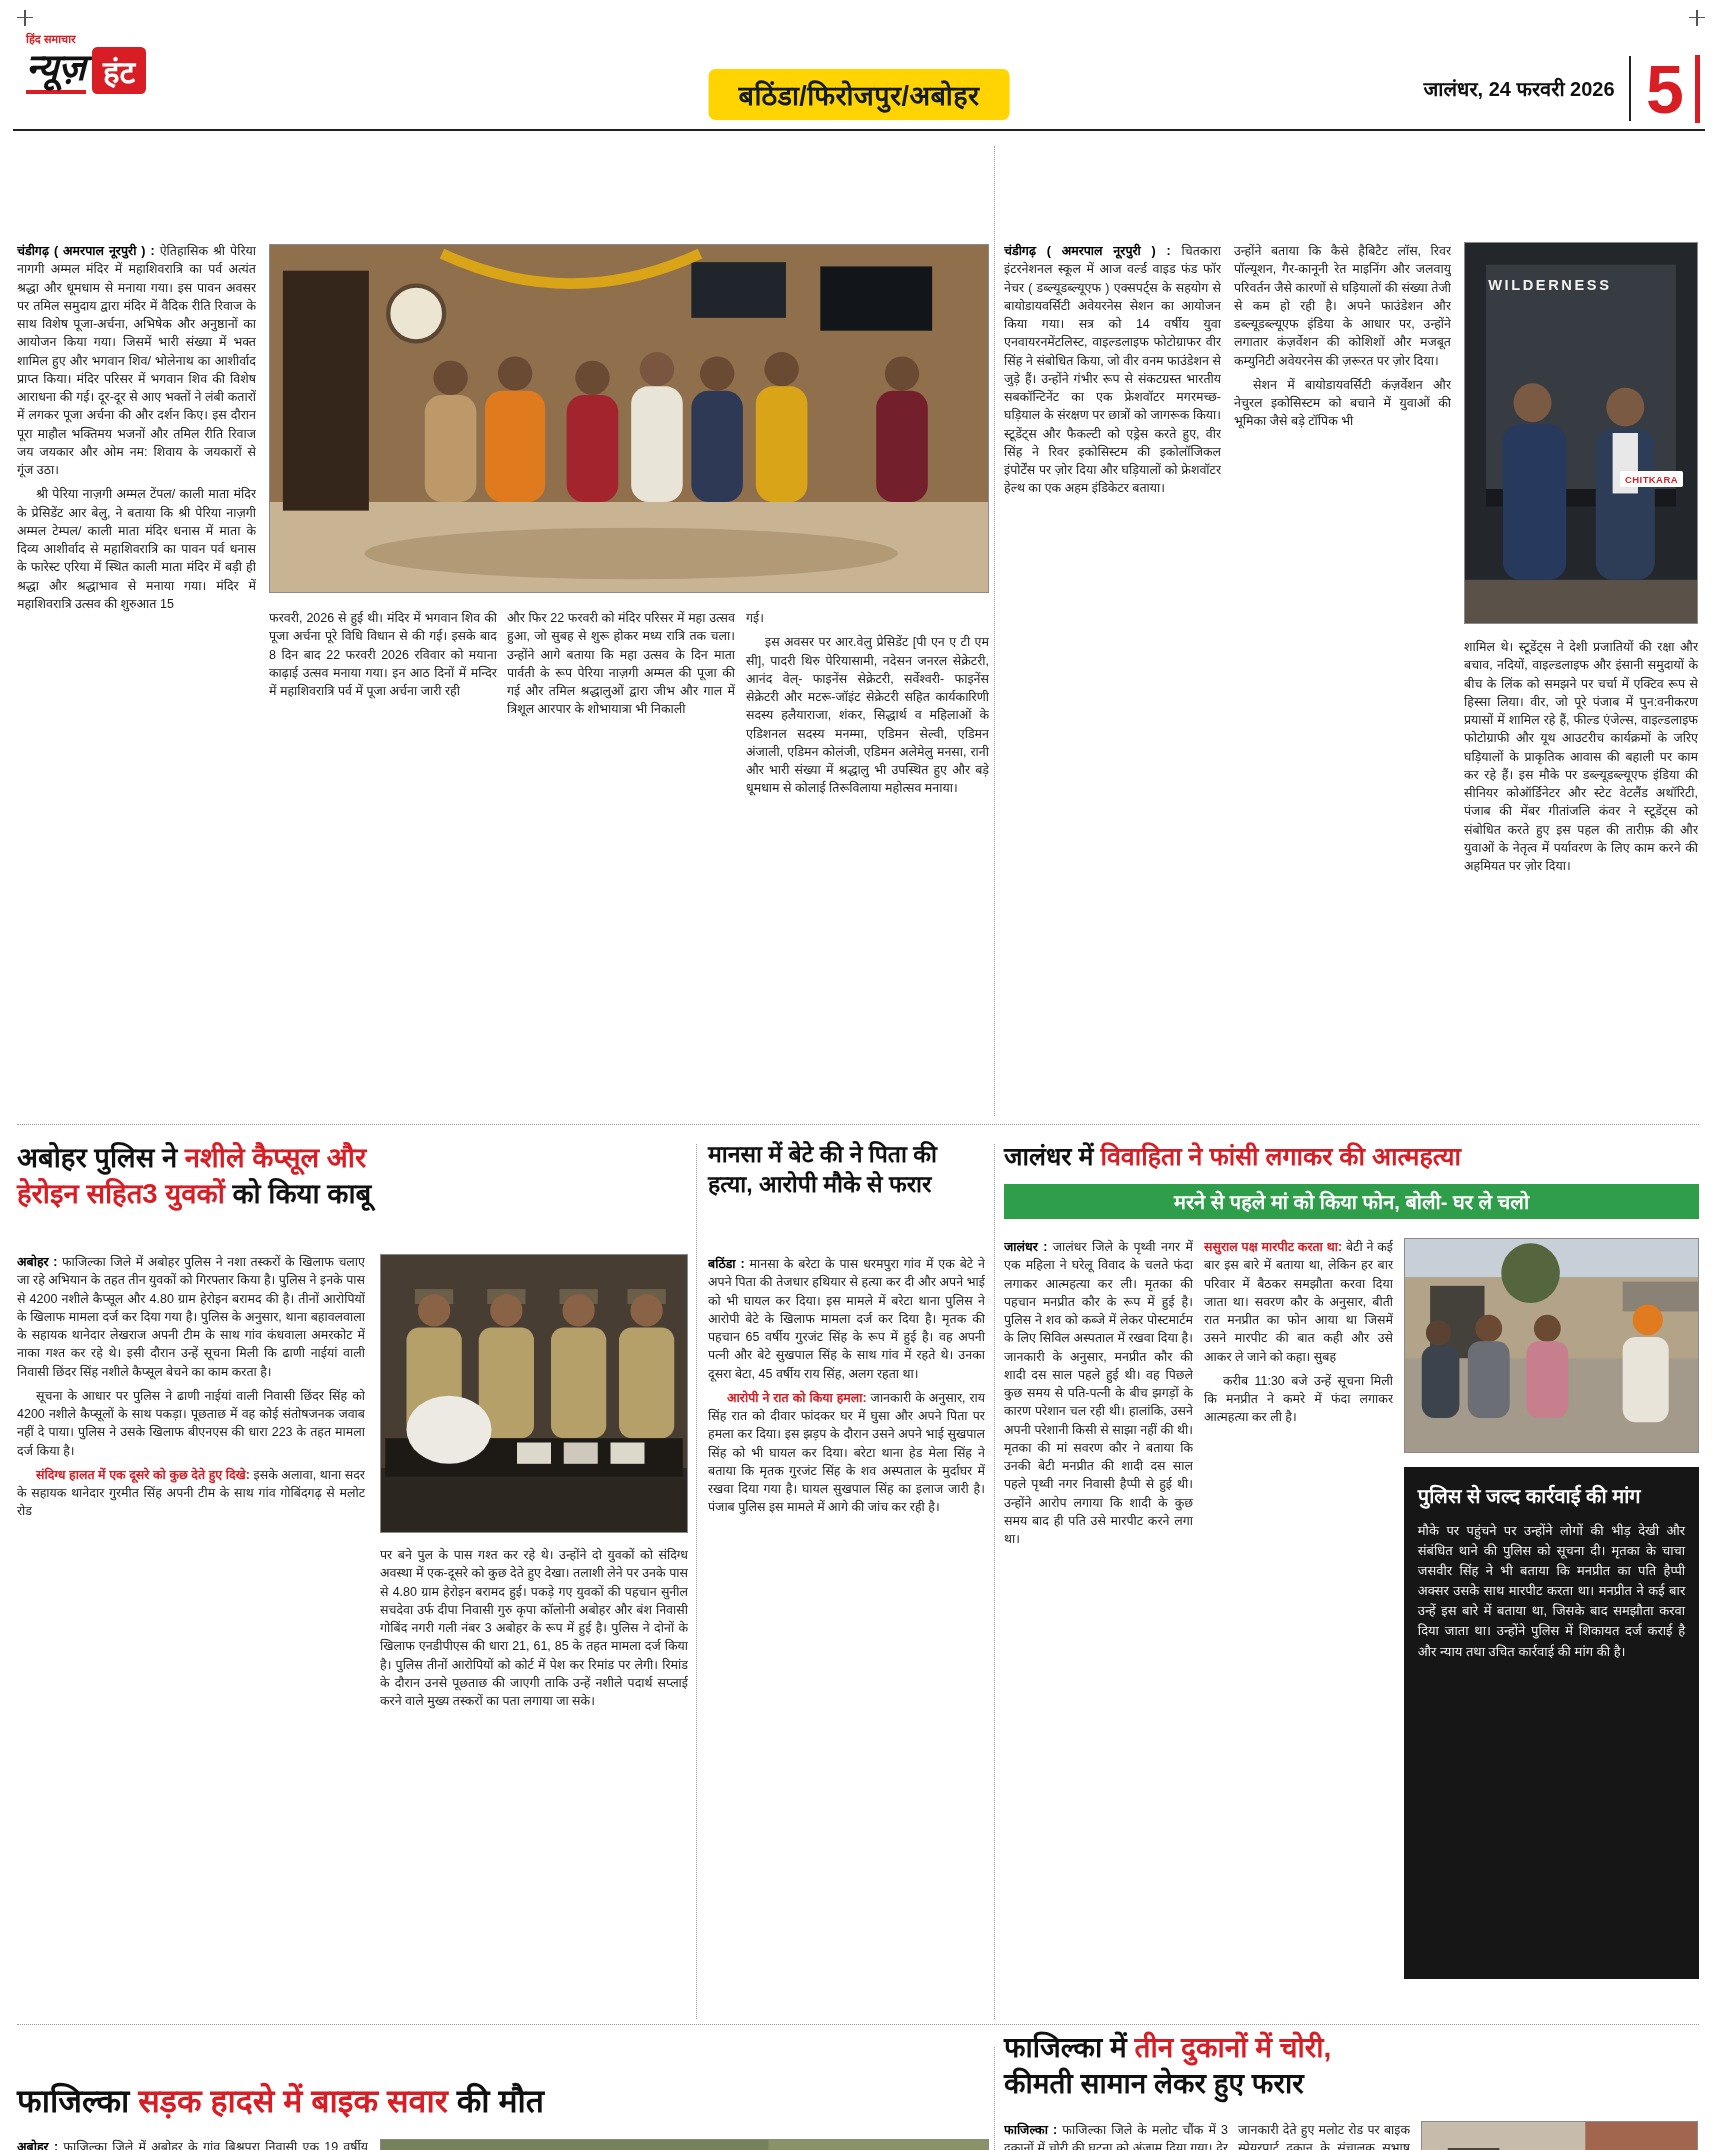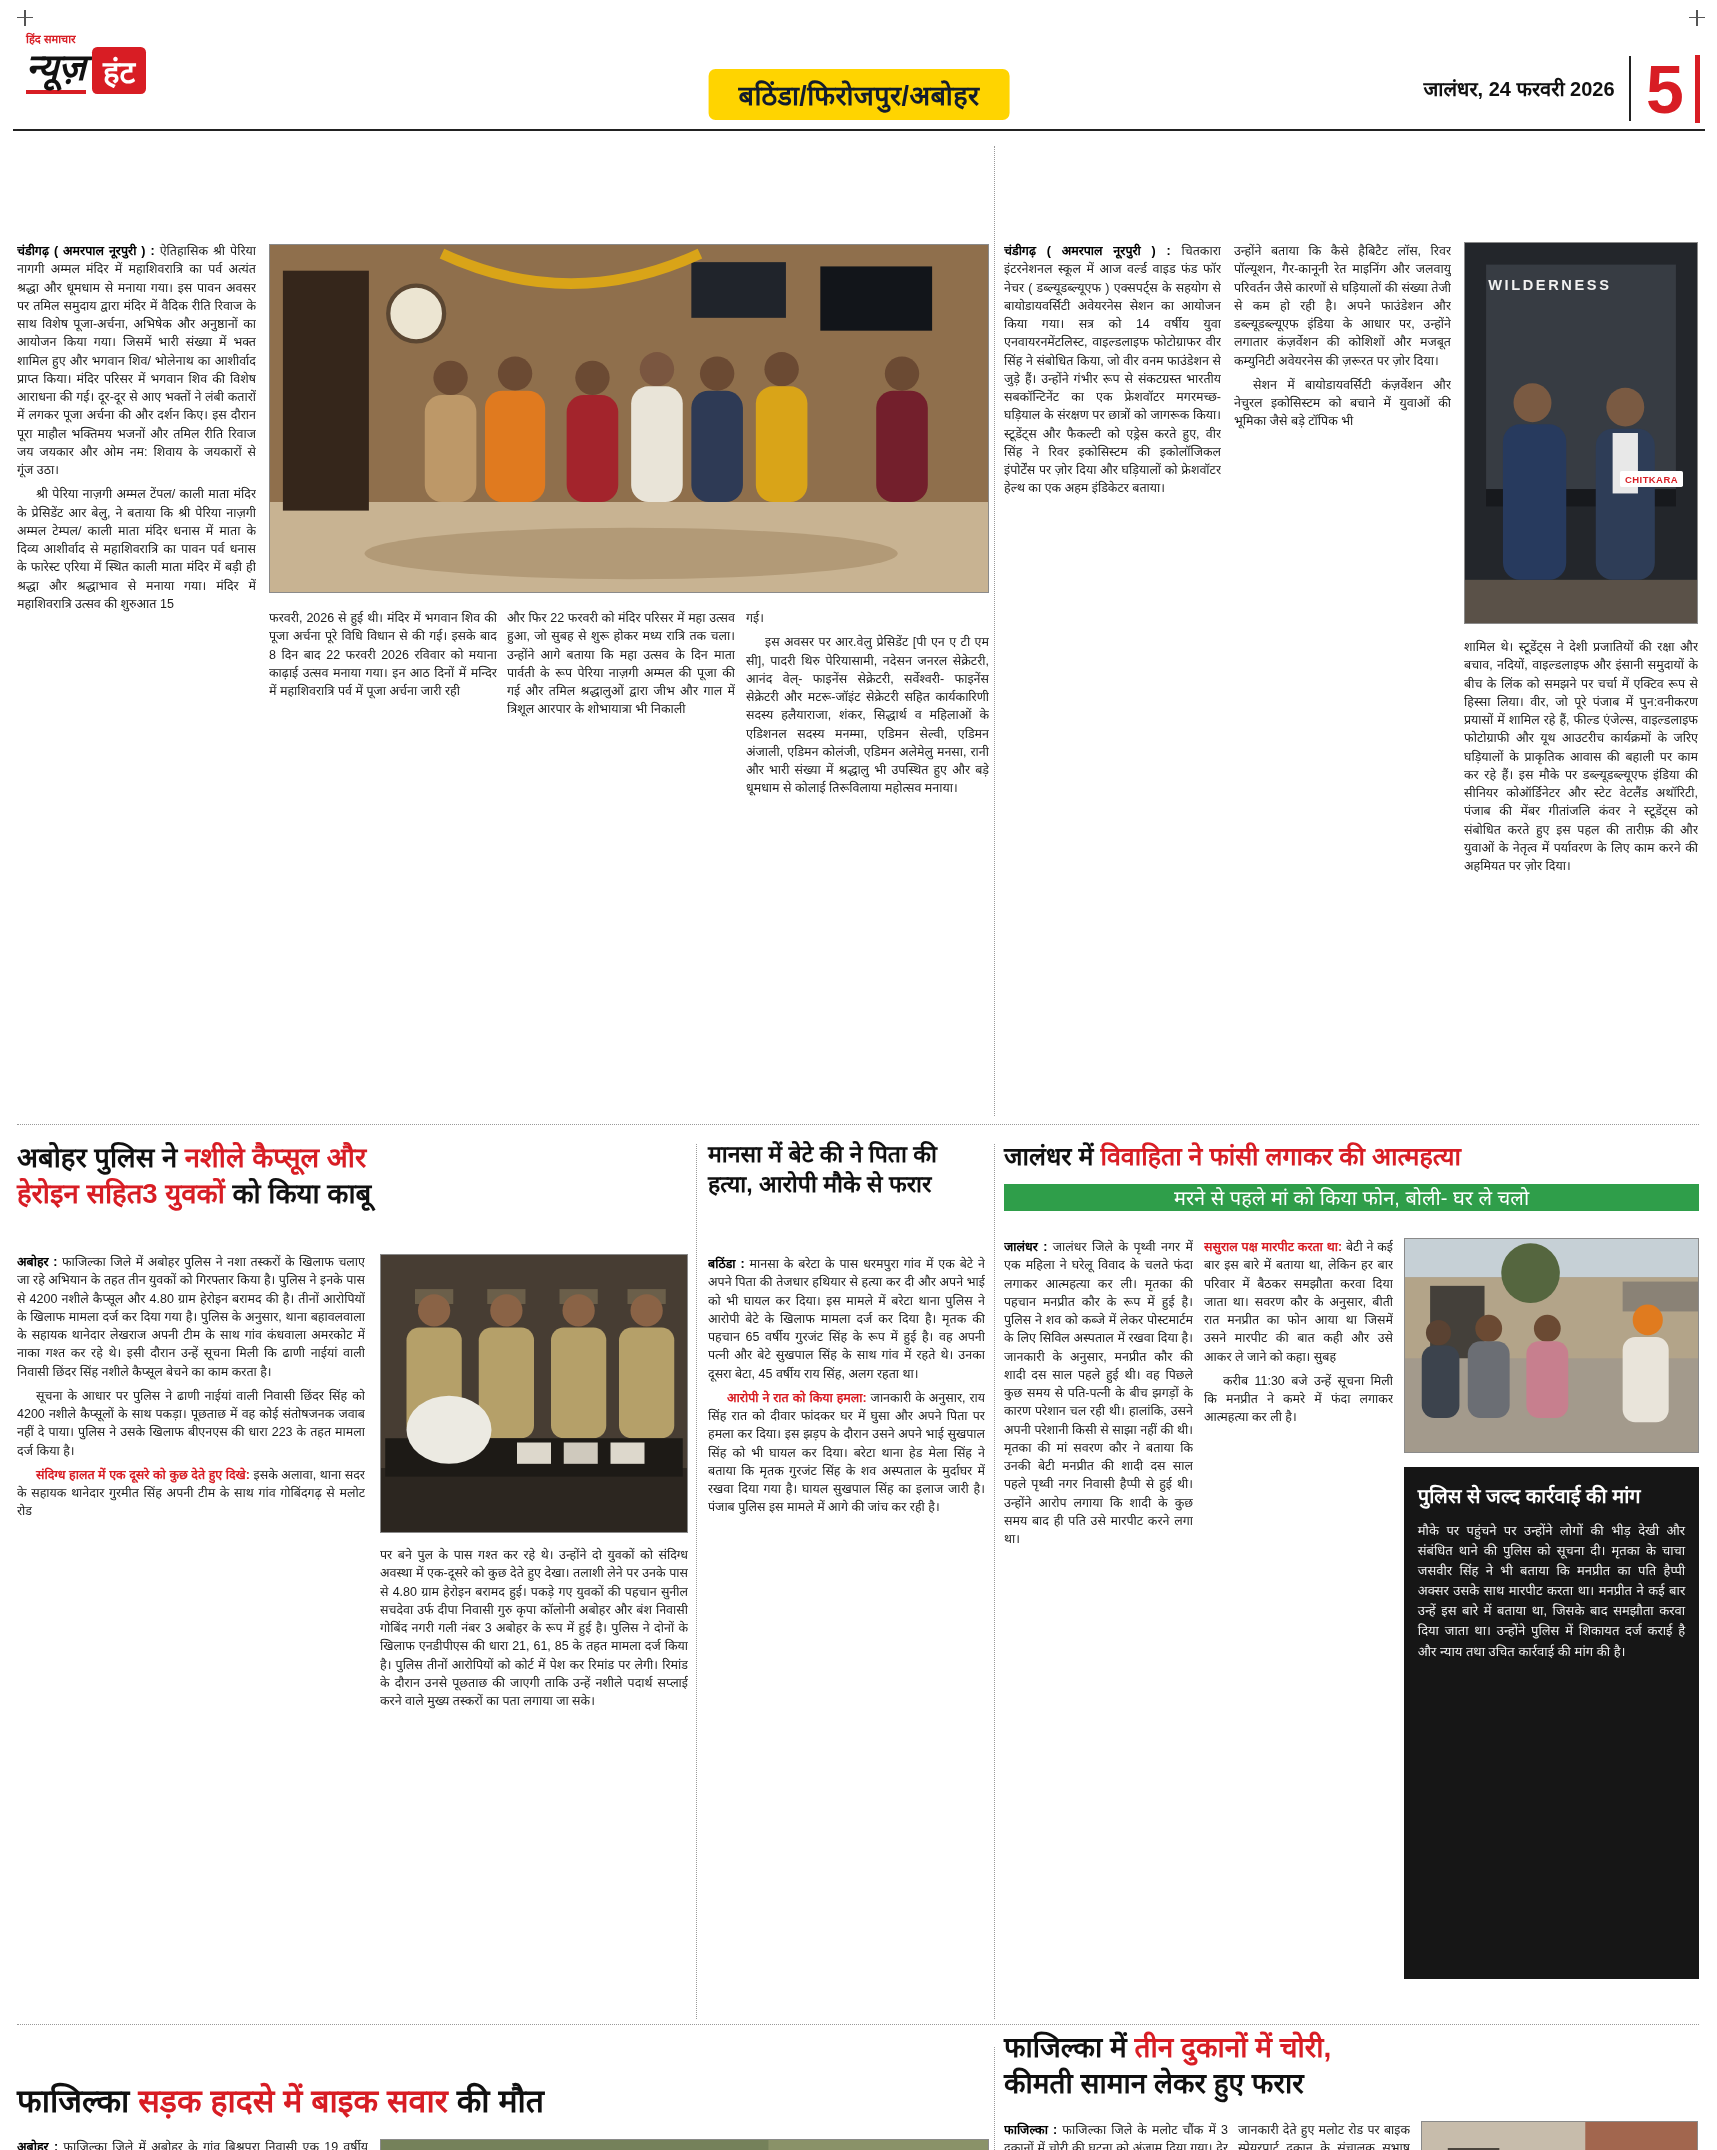--- a/index.html
+++ b/index.html
@@ -70,22 +70,22 @@
   #a3-c2{top:406px;left:363px;width:308px;height:476px;}
 
   
   #a4{left:708px;top:1140px;width:277px;height:882px;}
   #a4 .hl{font-size:23px;}
   #a4-body{top:115px;left:0;width:277px;height:767px;}
 
   
   #a5{left:1004px;top:1140px;width:695px;height:882px;}
   #a5 .hl{font-size:25px;}
-  .green-bar{position:absolute;top:44px;left:0;width:100%;height:27px;background:var(--green);
-    color:#fff;font-size:20px;font-weight:normal;display:flex;align-items:center;justify-content:center;}
+  .green-bar{position:absolute;top:44px;left:0;width:100%;height:35px;background:var(--green);
+    color:#fff;font-size:20px;font-weight:bold;display:flex;align-items:center;justify-content:center;}
   #a5-c1{top:98px;left:0;width:189px;height:784px;}
   #a5-c2{top:98px;left:200px;width:189px;height:784px;}
   #a5-right{position:absolute;top:98px;left:400px;width:295px;height:784px;}
   #a5-photo{position:relative;top:0;left:0;width:295px;height:215px;}
   .dark-box{background:var(--dark);color:#f2f2f2;padding:15.5px 13.8px;overflow:hidden;}
   #a5-box{position:absolute;top:229px;left:0;width:295px;height:512px;}
   .box-title{font-size:20px;font-weight:bold;margin:0 0 11.2px 0;line-height:1.35;}
   #a5-box .box-title{color:#ffffff;}
   .box-text{font-size:13px;line-height:1.55;text-align:justify;margin:0;}
 

